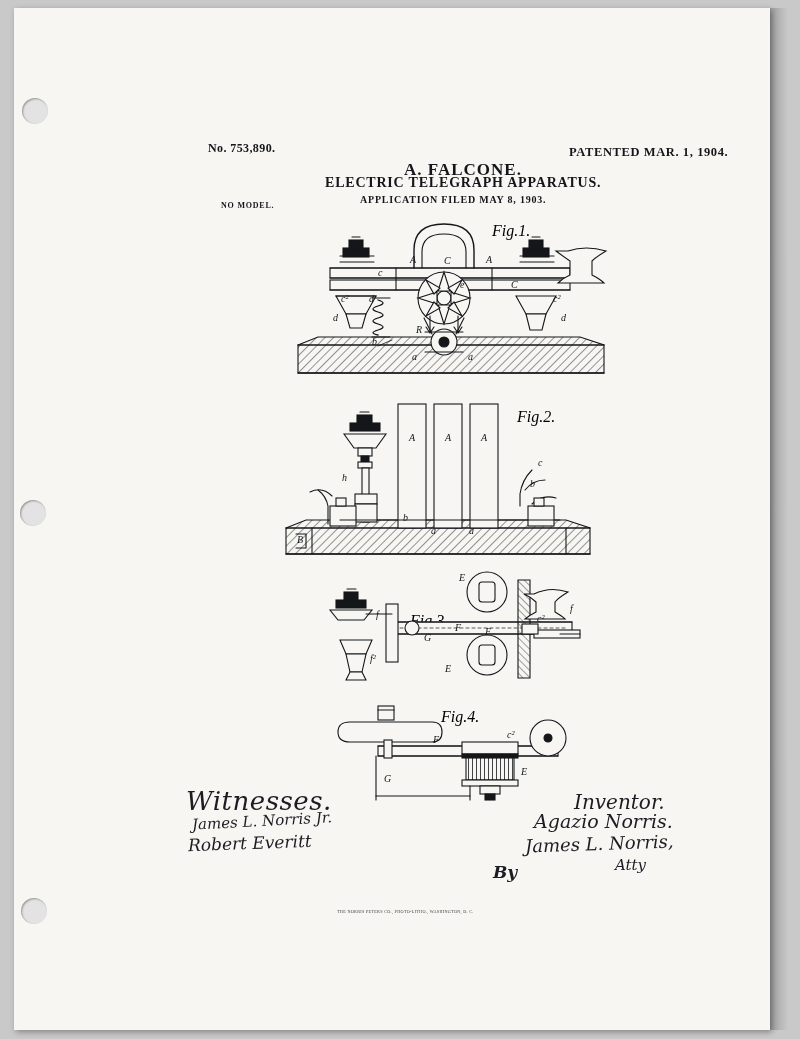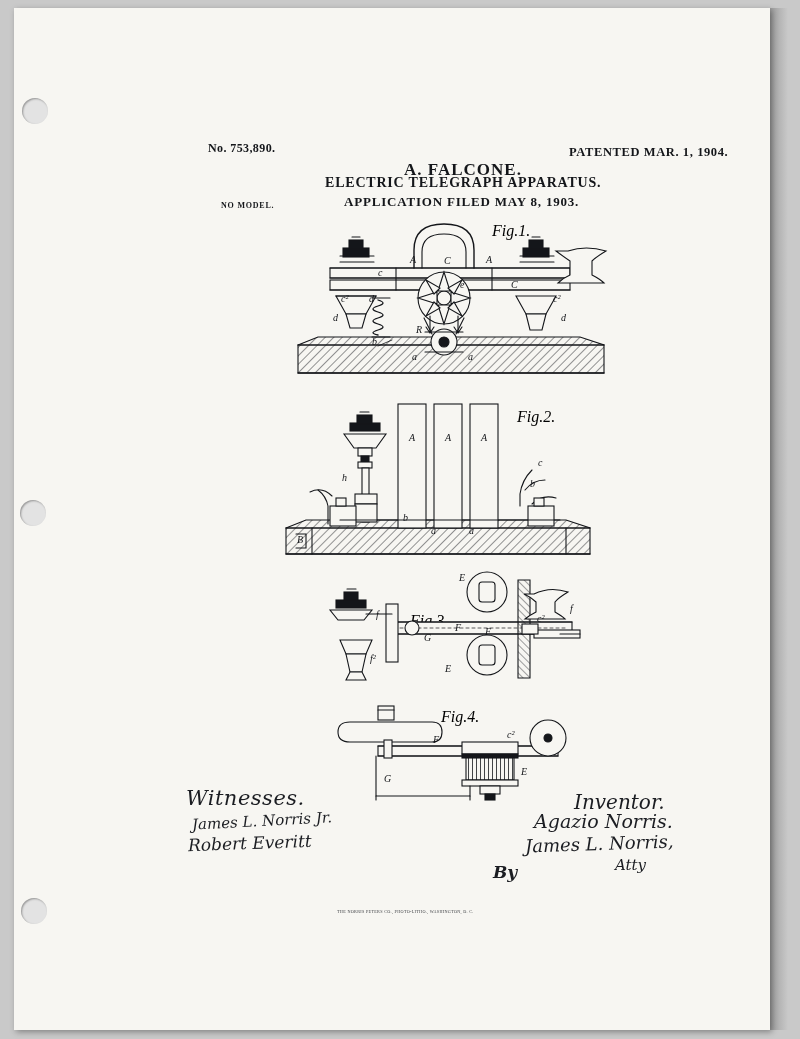--- a/index.html
+++ b/index.html
@@ -81,23 +81,23 @@
     font-weight: bold;
   }
   #invention-title {
     left: 325px;
     top: 175px;
     font-size: 14px;
     letter-spacing: 0.8px;
     font-weight: bold;
   }
   #application-filed {
-    left: 344px;
+    left: 360px;
     top: 194px;
-    font-size: 13px;
+    font-size: 10px;
     letter-spacing: 0.8px;
     font-weight: bold;
   }
   #no-model {
     left: 221px;
     top: 201px;
     font-size: 8px;
     letter-spacing: 0.8px;
     font-weight: bold;
   }
@@ -125,21 +125,21 @@
   
   .script {
     position: absolute;
     color: #1b1d22;
     font-family: "DejaVu Serif", serif;
     font-style: italic;
   }
   #witnesses-heading {
     left: 186px;
     top: 786px;
-    font-size: 21px;
+    font-size: 26px;
     letter-spacing: 0.5px;
   }
   #witness-1 {
     left: 192px;
     top: 812px;
     font-size: 15px;
     transform: rotate(-3deg);
   }
   #witness-2 {
     left: 188px;

